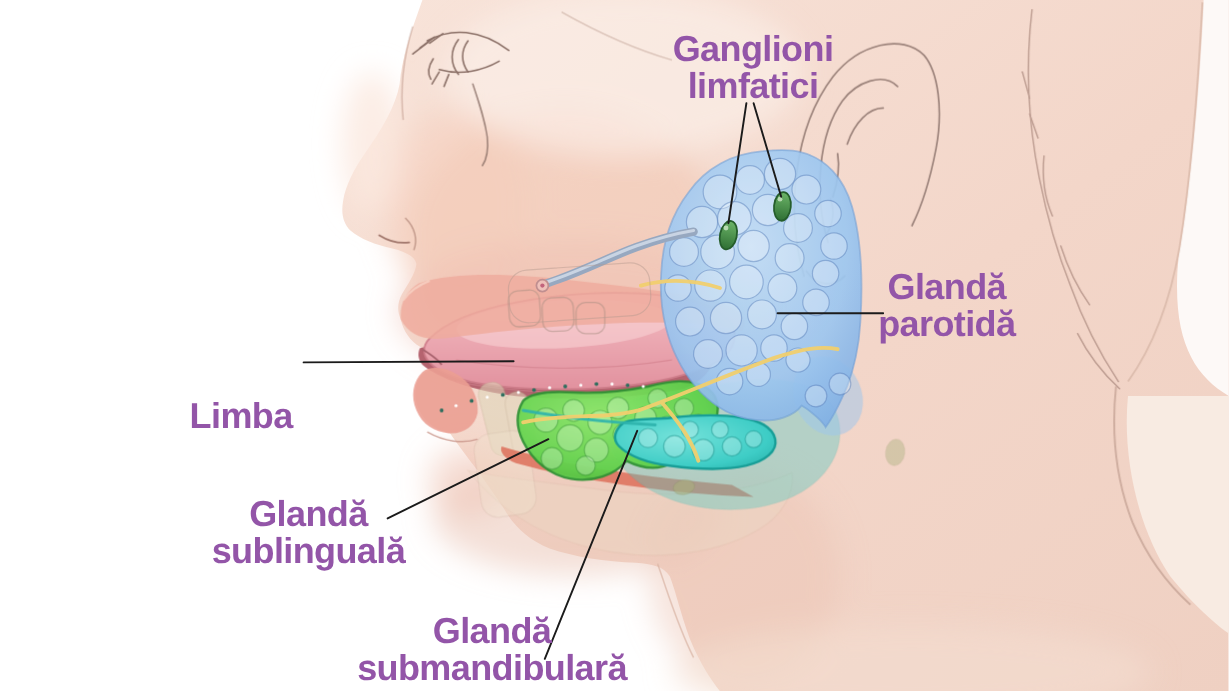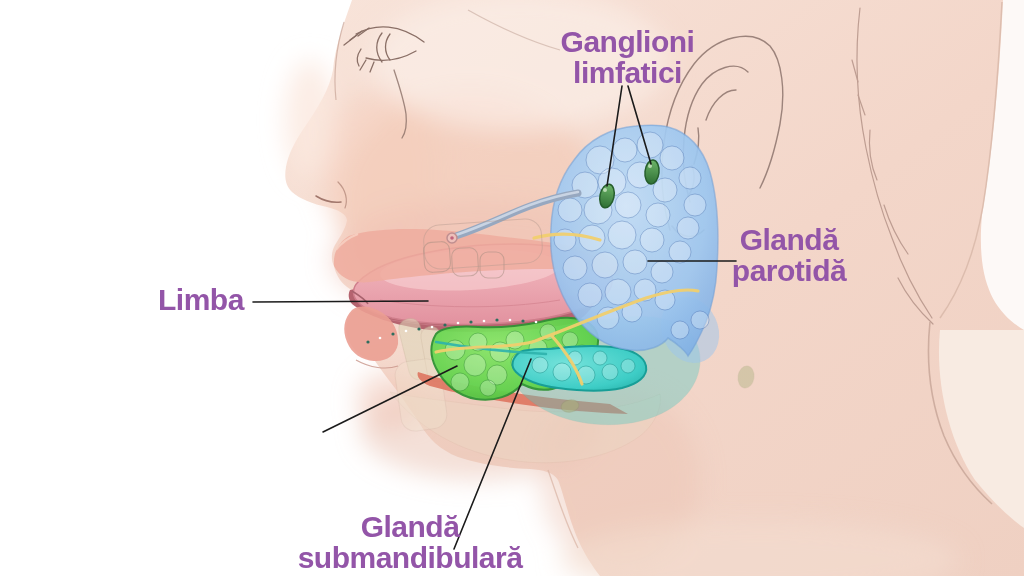--- a/index.html
+++ b/index.html
@@ -14,21 +14,21 @@
   .anat-label{
     position:absolute;
     color:#9355a8;
     font-weight:bold;
     font-size:30px;
     line-height:1.04;
     letter-spacing:-0.5px;
     text-align:center;
     user-select:none;
   }
-  .anat-label.left-align{text-align:center;white-space:nowrap;}
+  .anat-label.left-align{text-align:center;white-space:nowrap;margin-top:48px;}
   .lbl-ganglioni{left:540px;top:26px;width:175px;}
   .lbl-parotida{left:705px;top:224px;width:168px;}
   .lbl-limba{left:158px;top:284px;}
   .lbl-sublinguala{left:162px;top:413px;width:190px;}
   .lbl-submandibulara{left:294px;top:511px;width:232px;}
 </style>
 </head>
 <body>
 
 <div class="stage">
@@ -371,15 +371,16 @@
     <line x1="648" y1="261" x2="736" y2="261"></line>
     <line x1="253" y1="302" x2="428" y2="301"></line>
     <line x1="323" y1="432" x2="457" y2="366"></line>
     <line x1="454" y1="549" x2="531" y2="359"></line>
   </g>
 </svg>
 
 <div class="anat-label lbl-ganglioni">Ganglioni limfatici</div>
 <div class="anat-label lbl-parotida">Glandă parotidă</div>
 <div class="anat-label lbl-limba left-align">Limba</div>
+<div class="anat-label lbl-sublinguala">Glandă sublinguală</div>
 <div class="anat-label lbl-submandibulara">Glandă submandibulară</div>
 
 </div>
 
 </body></html>

